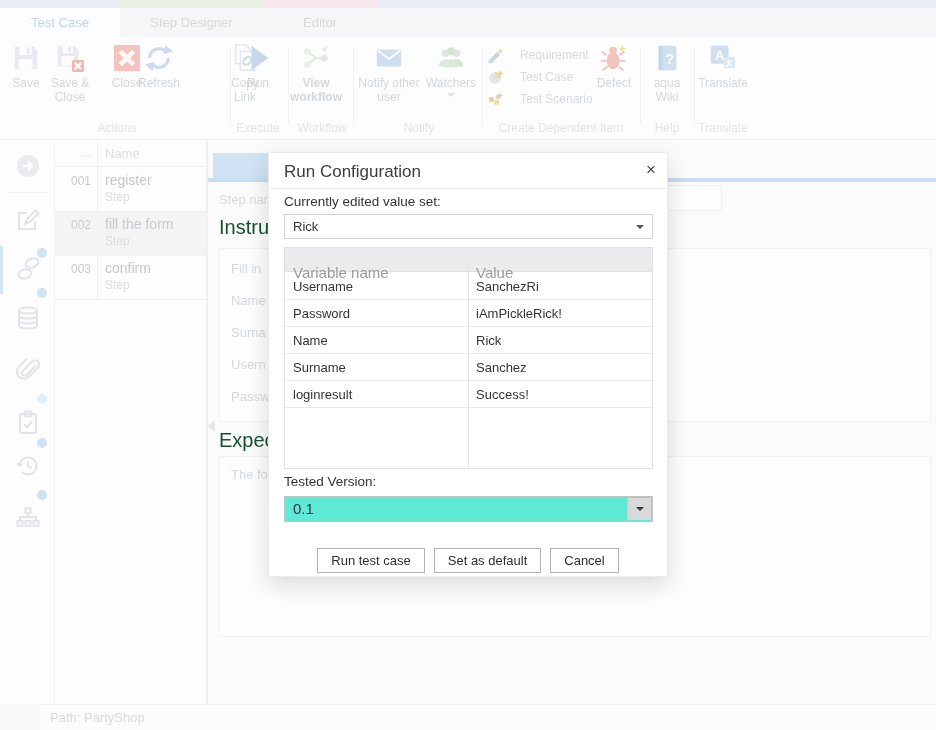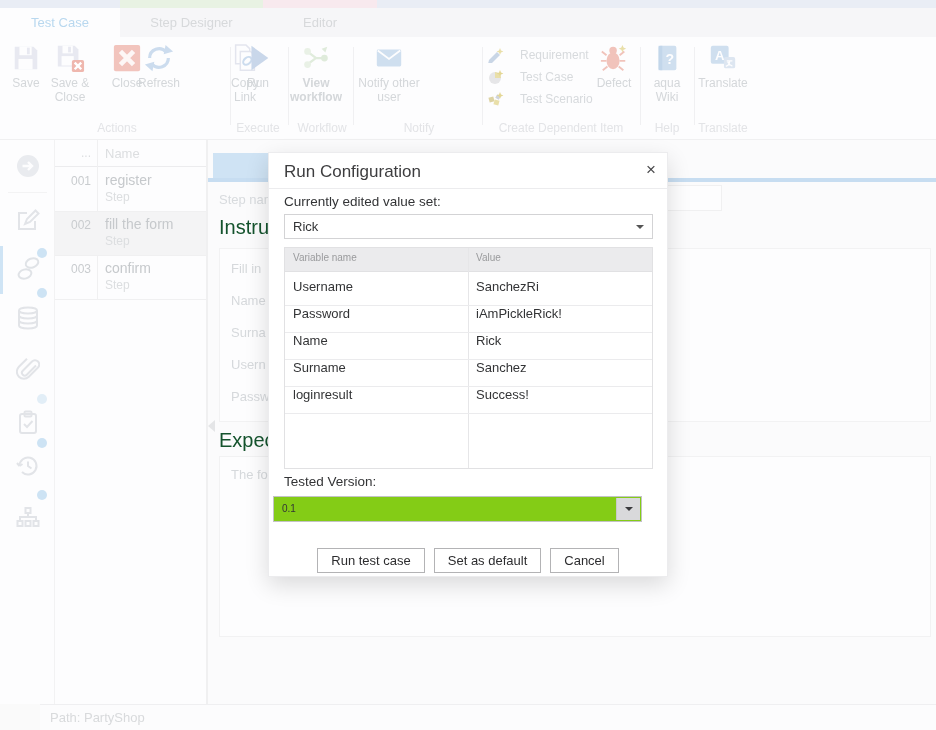--- a/index.html
+++ b/index.html
@@ -64,27 +64,27 @@
   .modal { left:268px; top:152px; width:400px; height:425px; background:#ffffff; border:1px solid #ececee; box-shadow:0 8px 22px rgba(0,0,0,0.14); }
   .m-title { left:15px; top:9px; font-size:17px; color:#3d3d3f; }
   .m-close { right:11px; top:7px; font-size:17px; color:#4a4a4c; cursor:pointer; line-height:20px; }
   .m-titleline { left:0; top:35px; width:398px; height:1px; background:#ececee; }
   .m-label { left:15px; font-size:13.5px; color:#333436; }
   .m-select { left:15px; top:61px; width:369px; height:25px; border:1px solid #d3d3d5; background:#fff; font-size:13px; color:#333436; line-height:23px; padding-left:8px; cursor:pointer; }
   .m-select .caret { position:absolute; right:8px; top:10px; width:0; height:0; border-left:4px solid transparent; border-right:4px solid transparent; border-top:4px solid #555; }
 
   .m-table { left:15px; top:94px; width:369px; height:222px; border:1px solid #e1e1e3; background:#fff; }
   .mt-head { left:0; top:0; width:367px; height:24px; background:#ebebed; border-bottom:1px solid #e1e1e3; }
-  .mt-h { top:4px; font-size:10px; color:#9a9b9d; }
+  .mt-h { top:16px; font-size:15px; color:#9a9b9d; }
   .mt-vline { left:183px; top:0; width:1px; height:220px; background:#e6e6e8; }
-  .mt-row { left:0; width:367px; height:33px; border-bottom:1px solid #ebebed; cursor:default; }
+  .mt-row { left:0; width:367px; height:27px; border-bottom:1px solid #ebebed; cursor:default; }
   .mt-c { top:6px; font-size:13px; color:#333436; white-space:nowrap; }
   .mt-c1 { left:8px; } .mt-c2 { left:191px; }
 
-  .m-combo { left:4px; top:343px; width:369px; height:26px; border:1px solid #c3c3c5; background:#84cc16; font-size:10px; color:#333436; line-height:24px; padding-left:8px; cursor:pointer; }
+  .m-combo { left:15px; top:343px; width:369px; height:26px; border:1px solid #c3c3c5; background:#5eead4; font-size:15px; color:#333436; line-height:24px; padding-left:8px; cursor:pointer; }
   .m-combo .btn { position:absolute; right:1px; top:1px; width:24px; height:22px; background:#d9d9db; border-left:1px solid #c9c9cb; }
   .m-combo .btn .caret { position:absolute; left:8px; top:9px; width:0; height:0; border-left:4px solid transparent; border-right:4px solid transparent; border-top:4px solid #3a3a3c; }
 
   .m-buttons { left:0; top:395px; width:398px; display:flex; justify-content:center; gap:9px; }
   .m-btn { height:25px; padding:0 13px; background:#fff; border:1px solid #b3b3b5; font-size:13px; color:#2d2d2f; font-family:"Liberation Sans", sans-serif; cursor:pointer; }
 </style>
 </head>
 <body>
 
 <div class="ab tabsbar">
@@ -166,20 +166,32 @@
   </div>
   <div class="ab rsep" style="left:353px;"></div>
   <div class="ab rgroup" style="left:291px;width:62px;">Workflow</div>
 
   <div class="ab ritem" style="left:358px;width:62px;">
     <svg width="30" height="30" viewBox="0 0 32 32">
         <rect x="3" y="7" width="26" height="18" rx="1.5" fill="#cfdfef"></rect>
         <path d="M4 8l12 9 12-9" fill="none" stroke="#fdfdfe" stroke-width="2"></path>
       </svg>
     <div class="rlabel">Notify other user</div>
+  </div>
+  <div class="ab ritem" style="left:422px;width:58px;">
+    <svg width="30" height="30" viewBox="0 0 32 32">
+        <circle cx="10" cy="11" r="4" fill="#dfe9db"></circle>
+        <circle cx="22" cy="11" r="4" fill="#dfe9db"></circle>
+        <path d="M3 25c0-5 4-8 7-8s7 3 7 8z" fill="#dfe9db"></path>
+        <path d="M15 25c0-5 4-8 7-8s7 3 7 8z" fill="#d7e4d2"></path>
+        <circle cx="16" cy="9" r="4.4" fill="#d7e4d2"></circle>
+        <path d="M9 26c0-6 4.5-9 7-9s7 3 7 9z" fill="#dfe9db"></path>
+      </svg>
+    <div class="rlabel">Watchers</div>
+    <div class="rcaret"></div>
   </div>
   <div class="ab rsep" style="left:482px;"></div>
   <div class="ab rgroup" style="left:358px;width:122px;">Notify</div>
 
   <div class="ab dep-row" style="top:8px;">
     <svg width="16" height="16" viewBox="0 0 16 16">
         <path d="M1 13l8-8 3 3-8 8-4 1z" fill="#c9d6e6"></path>
         <path d="M12 1l1 2.4 2.4 1-2.4 1-1 2.4-1-2.4-2.4-1 2.4-1z" fill="#e9dfa9"></path>
       </svg>
     <span>Requirement</span>

